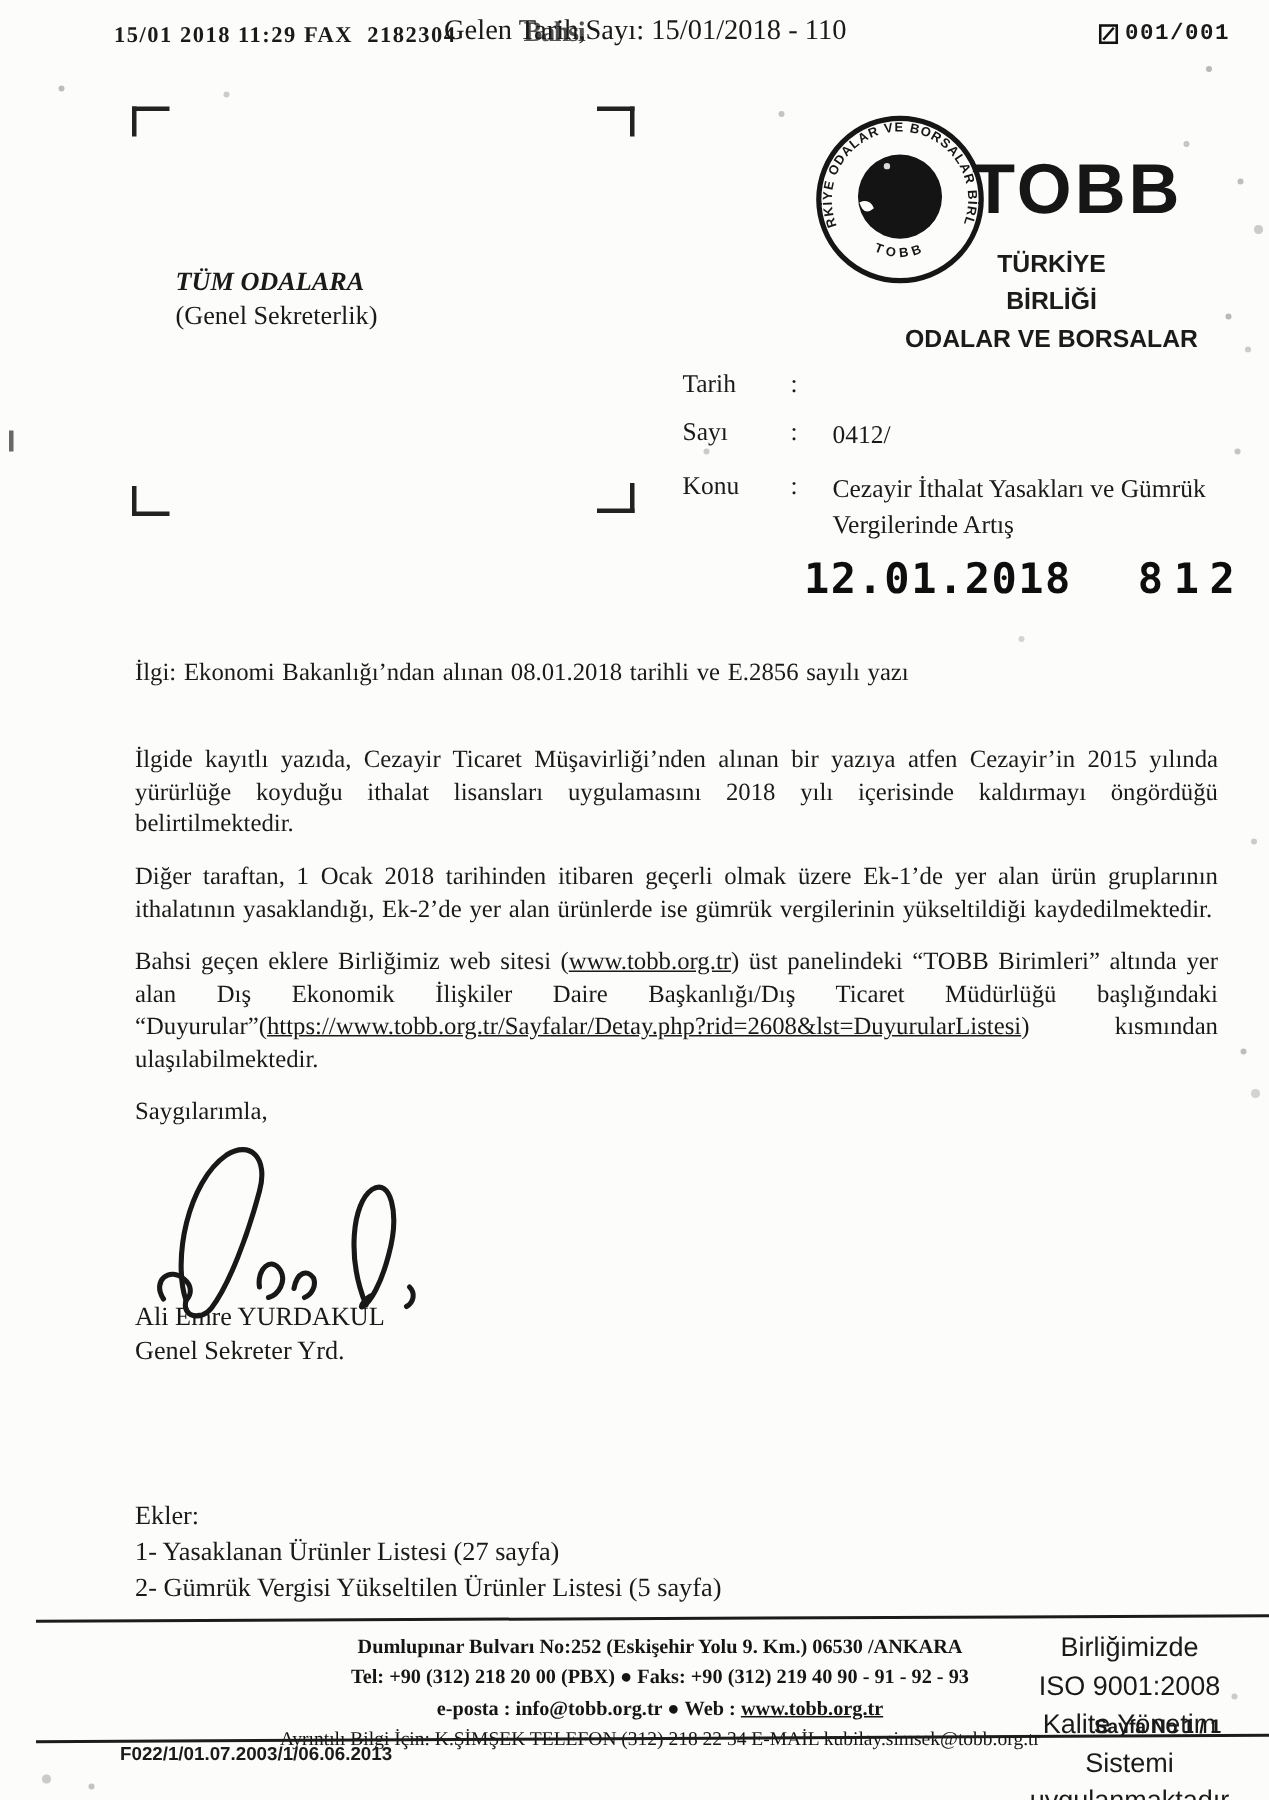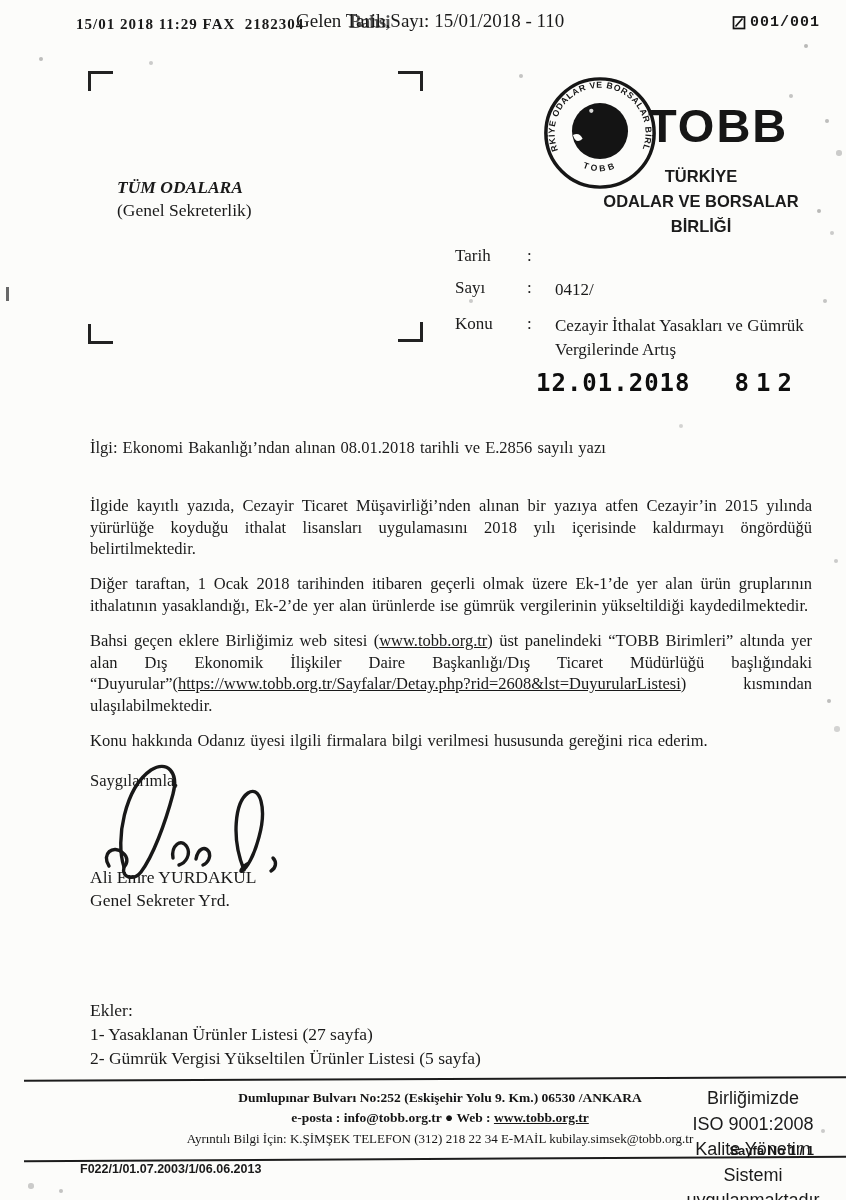--- a/index.html
+++ b/index.html
@@ -54,21 +54,21 @@
   .meta { position:absolute; left:455px; top:246px; font-size:17px; }
   .meta-row { display:flex; margin-bottom:12px; }
   .meta-label { width:72px; }
   .meta-sep { width:28px; }
   .meta-value { width:302px; line-height:1.42; }
 
   
   .stamp {
     position:absolute; left:536px; top:369px;
     font-family:"DejaVu Sans Mono", monospace; font-weight:700;
-    font-size:24px; letter-spacing:1px; color:#0e0e0e;
+    font-size:28px; letter-spacing:1px; color:#0e0e0e;
   }
   .stamp .num { margin-left:44px; letter-spacing:7px; }
 
   
   .body { position:absolute; left:90px; top:437px; width:722px;
           font-size:16.5px; line-height:21.8px; text-align:justify; word-spacing:1px; }
   .body p { margin:0 0 13px 0; }
   .body p.ilgi { margin-bottom:36px; }
   .body p.p5  { margin-bottom:18px; text-align:left; }
   .body p.closing { text-align:left; }
@@ -143,22 +143,22 @@
     <text font-family="Liberation Sans, sans-serif" font-size="9" font-weight="bold" letter-spacing="3" fill="#161616">
       <textPath href="#sealBottom" startOffset="50%" text-anchor="middle">TOBB</textPath>
     </text>
     <circle cx="60" cy="58" r="29" fill="#141414"></circle>
     <path d="M 32 62 q 7 -3 10 4 q -7 6 -10 -4" fill="#fcfcfa"></path>
     <circle cx="51" cy="37" r="2.2" fill="#fcfcfa" opacity=".85"></circle>
   </svg>
   <div class="tobb-big">TOBB</div>
   <div class="org-name">
     <div>TÜRKİYE</div>
+    <div>BİRLİĞİ</div>
     <div>ODALAR VE BORSALAR</div>
-    <div>BİRLİĞİ</div>
   </div>
 
   <div class="addressee">
     <div class="l1">TÜM ODALARA</div>
     <div>(Genel Sekreterlik)</div>
   </div>
 
   <div class="meta">
     <div class="meta-row">
       <span class="meta-label">Tarih</span>
@@ -179,21 +179,20 @@
 
   <div class="stamp">
     <span>12.01.2018</span><span class="num">812</span>
   </div>
 
   <div class="body">
     <p class="ilgi">İlgi: Ekonomi Bakanlığı’ndan alınan 08.01.2018 tarihli ve E.2856 sayılı yazı</p>
     <p>İlgide kayıtlı yazıda, Cezayir Ticaret Müşavirliği’nden alınan bir yazıya atfen Cezayir’in 2015 yılında yürürlüğe koyduğu ithalat lisansları uygulamasını 2018 yılı içerisinde kaldırmayı öngördüğü belirtilmektedir.</p>
     <p>Diğer taraftan, 1 Ocak 2018 tarihinden itibaren geçerli olmak üzere Ek-1’de yer alan ürün gruplarının ithalatının yasaklandığı, Ek-2’de yer alan ürünlerde ise gümrük vergilerinin yükseltildiği kaydedilmektedir.</p>
     <p class="p3"><span>Bahsi geçen eklere Birliğimiz web sitesi (</span><span class="u">www.tobb.org.tr</span><span>) üst panelindeki “TOBB Birimleri” altında yer alan Dış Ekonomik İlişkiler Daire Başkanlığı/Dış Ticaret Müdürlüğü başlığındaki “Duyurular”(</span><span class="u">https://www.tobb.org.tr/Sayfalar/Detay.php?rid=2608&amp;lst=DuyurularListesi</span><span>) kısmından ulaşılabilmektedir.</span></p>
-    <p class="p5">Konu hakkında Odanız üyesi ilgili firmalara bilgi verilmesi hususunda gereğini rica ederim.</p>
     <p class="closing">Saygılarımla,</p>
   </div>
 
   <svg class="signature-svg" width="250" height="130" viewBox="0 0 250 130">
     <g fill="none" stroke="#181818" stroke-width="3.4" stroke-linecap="round" stroke-linejoin="round">
       <path d="M 14 106 C 6 94 18 84 28 93 C 33 97 33 103 29 107"></path>
       <path d="M 29 107 C 20 80 30 28 56 10 C 72 0 84 12 78 34 C 70 64 58 96 46 112 C 39 121 26 118 29 107"></path>
       <path d="M 78 98 C 76 86 86 77 92 87 C 96 94 91 103 84 105"></path>
       <path d="M 101 99 C 103 88 110 86 114 92 C 116 97 113 103 108 105"></path>
       <path d="M 149 110 C 136 78 140 42 153 33 C 165 25 172 48 164 77 C 159 96 152 108 147 111 C 144 113 148 106 152 104"></path>
@@ -207,20 +206,21 @@
 
   <div class="attachments">
     <div>Ekler:</div>
     <div>1- Yasaklanan Ürünler Listesi (27 sayfa)</div>
     <div>2- Gümrük Vergisi Yükseltilen Ürünler Listesi (5 sayfa)</div>
   </div>
 
   <div class="footer-rule"></div>
   <div class="footer-center">
     <div>Dumlupınar Bulvarı No:252 (Eskişehir Yolu 9. Km.) 06530 /ANKARA</div>
+    <div><span class="lbl">Tel:</span><span> +90 (312)  218 20 00 (PBX) </span><span>●</span> <span class="lbl">Faks:</span><span> +90 (312) 219 40 90 - 91 - 92 - 93</span></div>
     <div><span class="lbl">e-posta :</span><span> info@tobb.org.tr </span><span>●</span> <span class="lbl">Web :</span> <span class="u">www.tobb.org.tr</span></div>
     <div class="footer-info">Ayrıntılı Bilgi İçin: K.ŞİMŞEK  TELEFON (312) 218 22 34 E-MAİL kubilay.simsek@tobb.org.tr</div>
   </div>
   <div class="footer-iso">
     <div>Birliğimizde</div>
     <div>ISO 9001:2008</div>
     <div>Kalite Yönetim Sistemi</div>
     <div>uygulanmaktadır</div>
   </div>
   <div class="page-no">Sayfa No 1 / 1</div>

